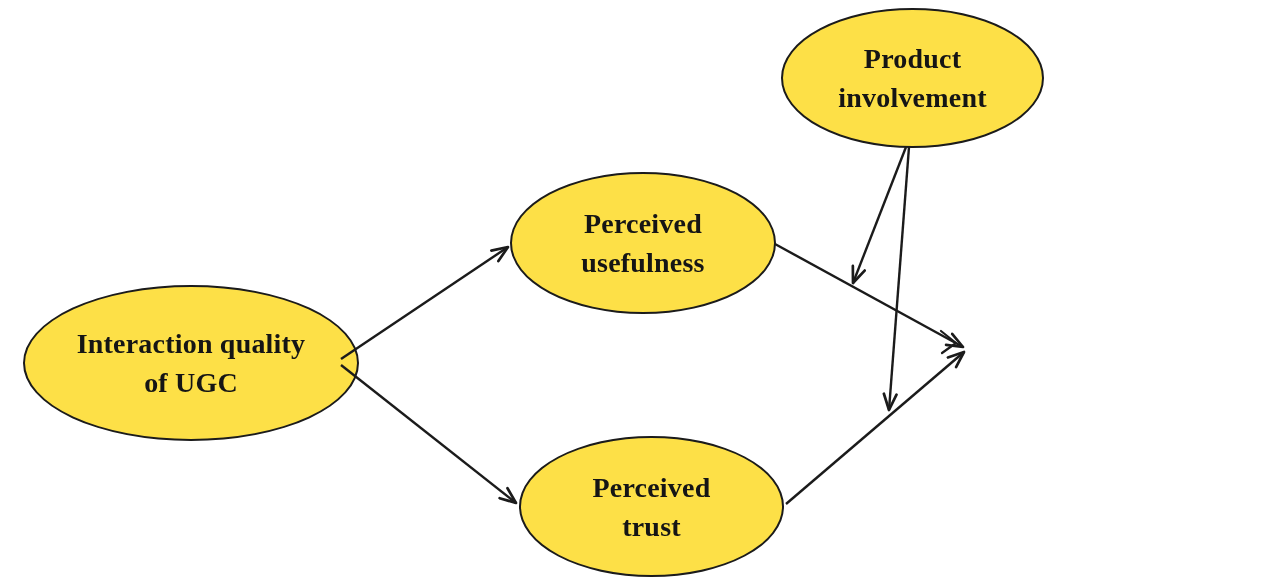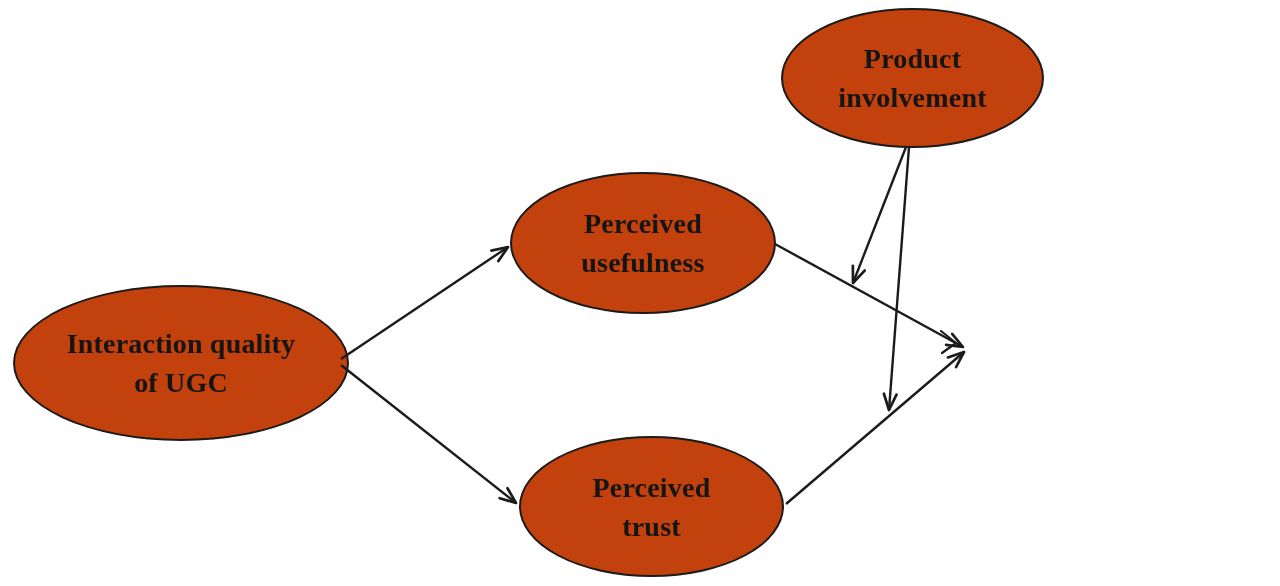--- a/index.html
+++ b/index.html
@@ -13,21 +13,21 @@
     height: 586px;
     background: #ffffff;
     overflow: hidden;
     font-family: "Liberation Serif", "DejaVu Serif", serif;
   }
   .node {
     position: absolute;
     box-sizing: border-box;
     border: 2.5px solid #1b1b1b;
     border-radius: 50%;
-    background: #c2410c;
+    background: #fde047;
     display: flex;
     align-items: center;
     justify-content: center;
     text-align: center;
   }
   .node .label {
     white-space: pre-line;
     font-size: 28px;
     font-weight: bold;
     line-height: 39px;
@@ -39,21 +39,21 @@
     top: 0;
     left: 0;
     pointer-events: none;
   }
 </style>
 </head>
 <body>
 
 <div class="canvas">
 
-  <div class="node" style="left:13px; top:285px; width:336px; height:156px;">
+  <div class="node" style="left:23px; top:285px; width:336px; height:156px;">
     <span class="label">Interaction quality
 of UGC</span>
   </div>
 
   <div class="node" style="left:510px; top:172px; width:266px; height:142px;">
     <span class="label">Perceived
 usefulness</span>
   </div>
 
   <div class="node" style="left:519px; top:436px; width:265px; height:141px;">

